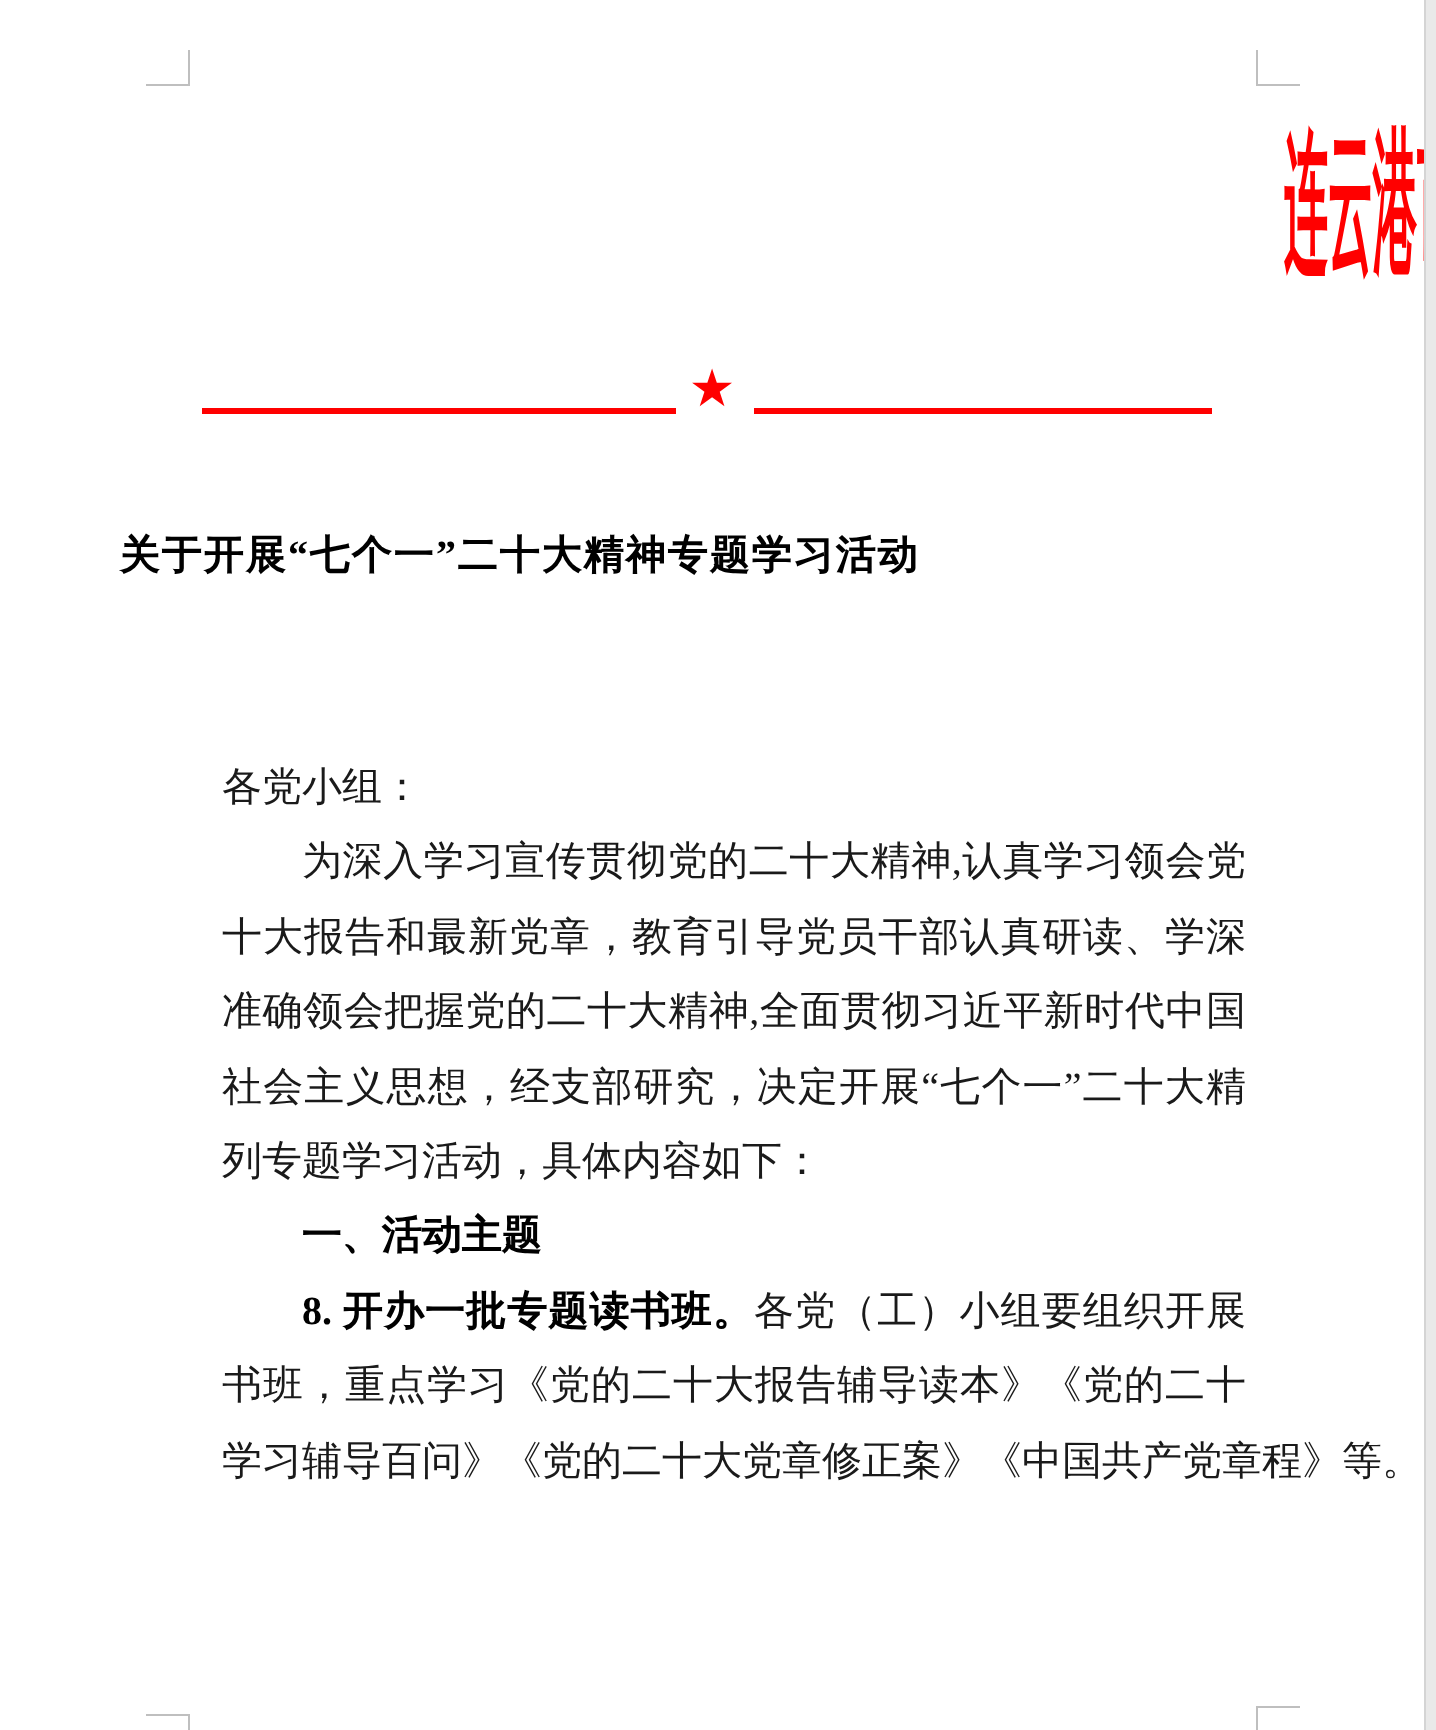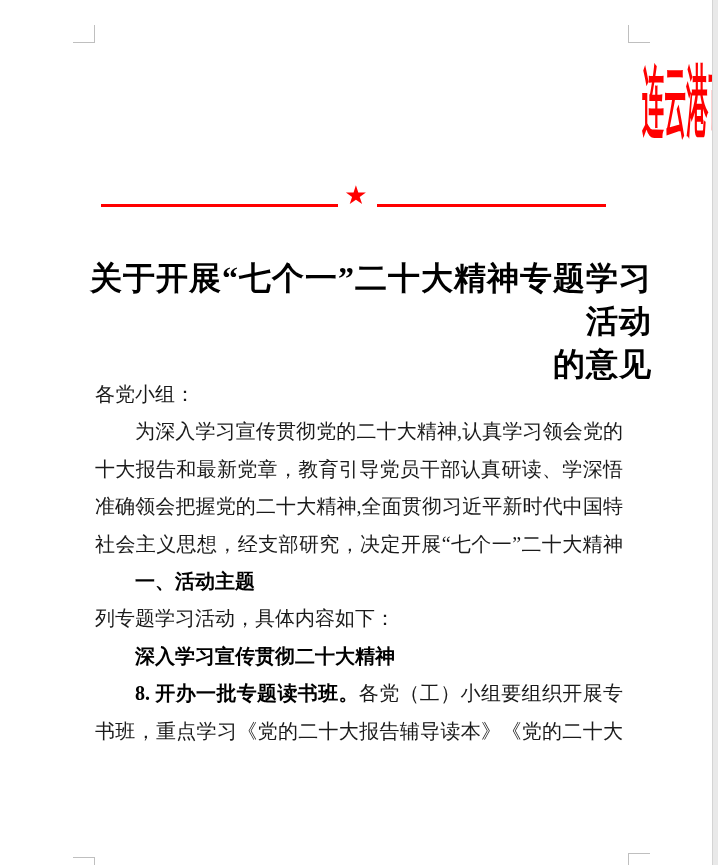--- a/index.html
+++ b/index.html
@@ -67,39 +67,40 @@
   }
   .star-wrap .star {
     font-size: 26px;
     color: #ff0000;
     font-family: "DejaVu Sans", sans-serif;
   }
   
   .doc-title {
     position: absolute;
     left: 60px; right: 66px; top: 257px;
-    text-align: right;
-    font-size: 32px;
+    text-align: left;
+    font-size: 20px;
     font-weight: bold;
     line-height: 43px;
     letter-spacing: 1px;
     color: #000000;
   }
   
   .body-text {
     position: absolute;
     left: 95px; top: 376px;
     width: 528px;
   }
   .line {
     height: 37.4px;
     line-height: 37.4px;
     font-size: 20px;
     white-space: nowrap;
     color: #1a1a1a;
+    margin-left: 16px;
   }
   .line.j {
     white-space: normal;
     text-align: justify;
     text-align-last: justify;
     overflow: hidden;
   }
   .line.indent { text-indent: 2em; }
   .line .bold, .line.bold { font-weight: bold; color: #000; }
 </style>
@@ -118,34 +119,33 @@
   </div>
 
   <div class="rule-seg rule-left"></div>
   <div class="rule-seg rule-right"></div>
   <div class="star-wrap">
     <span class="star">★</span>
   </div>
 
   <div class="doc-title">
     <div>关于开展“七个一”二十大精神专题学习活动</div>
-    <div>的意见</div>
   </div>
 
   <div class="body-text">
     <div class="line">各党小组：</div>
 
     <div class="line j indent">为深入学习宣传贯彻党的二十大精神,认真学习领会党的二</div>
     <div class="line j">十大报告和最新党章，教育引导党员干部认真研读、学深悟透、</div>
     <div class="line j">准确领会把握党的二十大精神,全面贯彻习近平新时代中国特色</div>
     <div class="line j">社会主义思想，经支部研究，决定开展“七个一”二十大精神系</div>
+    <div class="line">列专题学习活动，具体内容如下：</div>
+
     <div class="line indent bold">一、活动主题</div>
-
-    <div class="line">列专题学习活动，具体内容如下：</div>
-    <div class="line indent bold">深入学习宣传贯彻二十大精神</div>
 
     <div class="line j indent"><span class="bold">8. 开办一批专题读书班。</span><span>各党（工）小组要组织开展专题读</span></div>
     <div class="line j">书班，重点学习《党的二十大报告辅导读本》《党的二十大报告</div>
+    <div class="line">学习辅导百问》《党的二十大党章修正案》《中国共产党章程》等。</div>
   </div>
 
   <div class="right-edge"></div>
 
 </div>
 
 </body></html>

